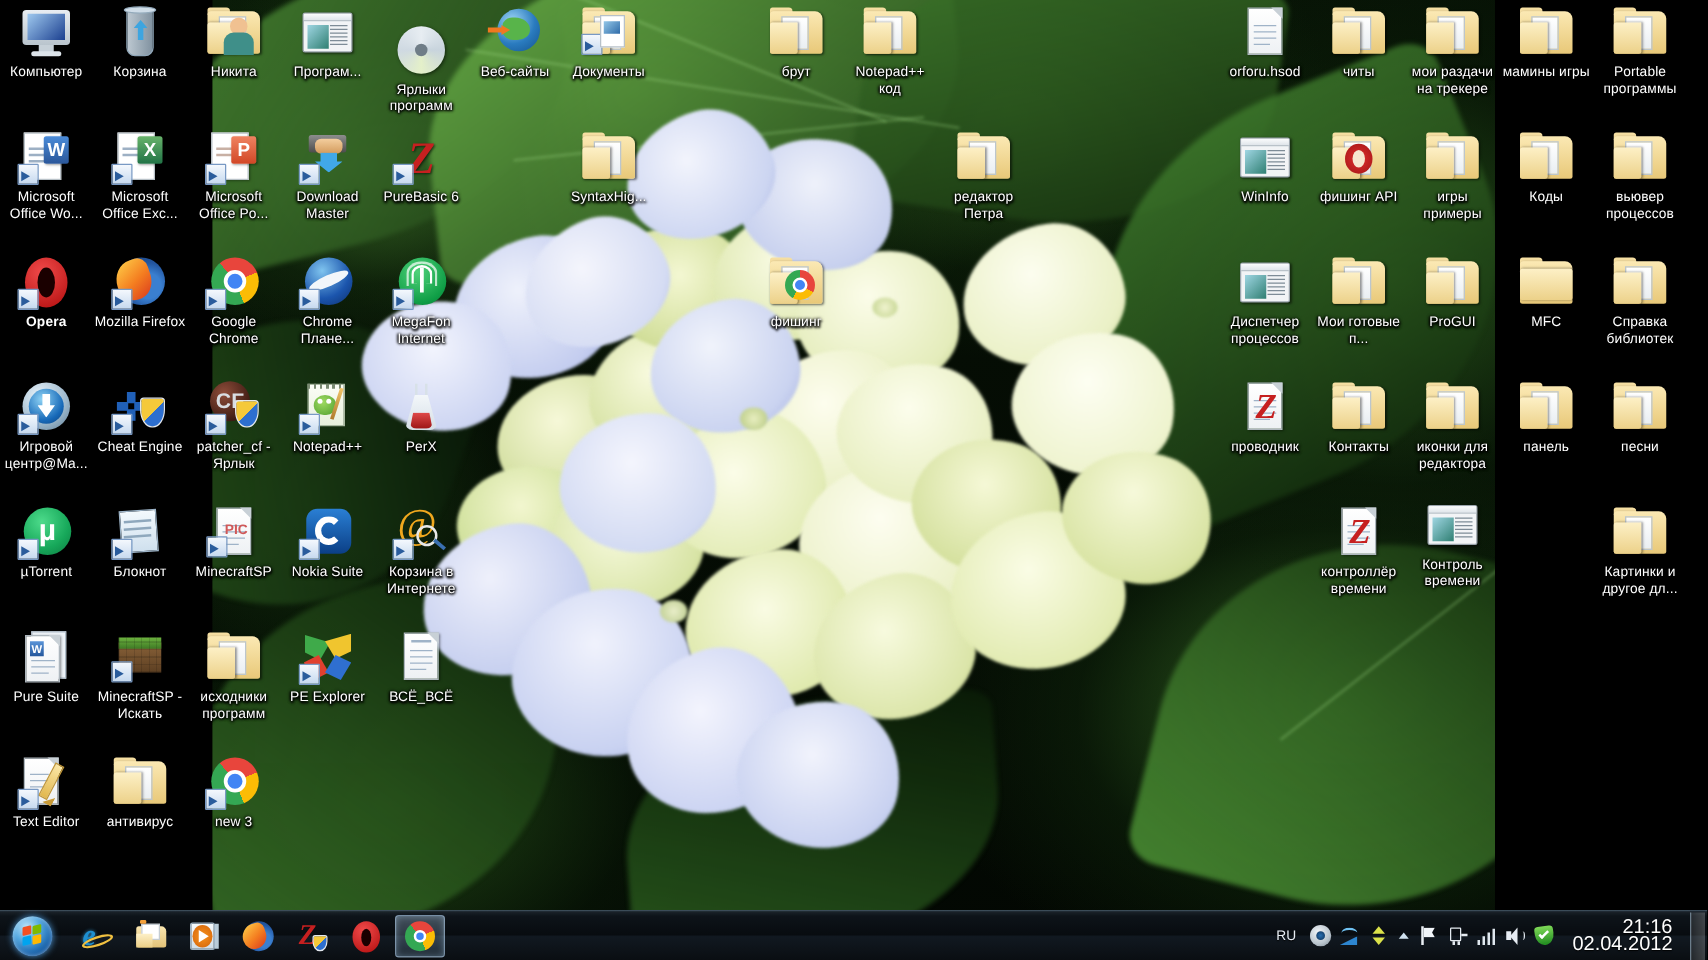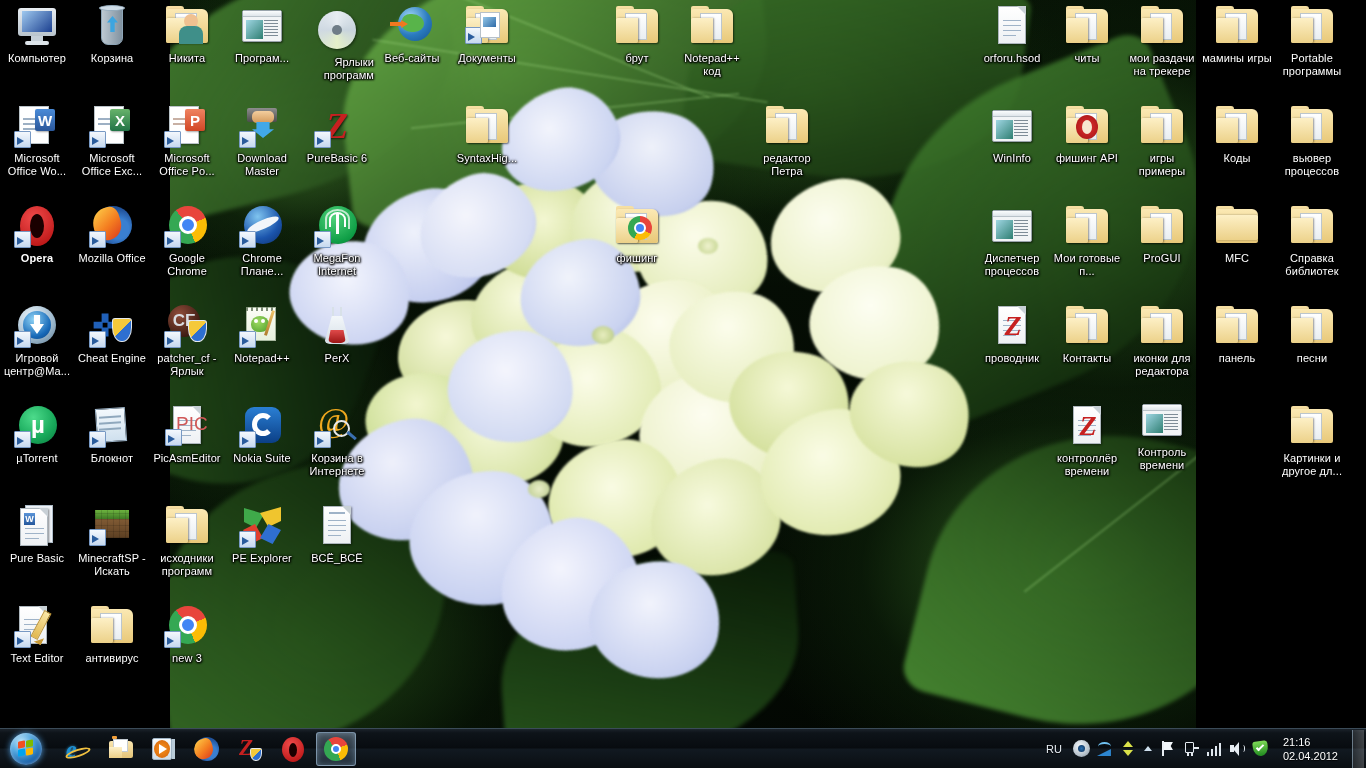--- a/index.html
+++ b/index.html
@@ -199,21 +199,21 @@
   #tray {
     margin-left:auto; display:flex; align-items:center; gap:6px;
     padding-right:2px; height:40px;
   }
   #lang {
     color:#e8eef4; font-size:11px; padding:0 5px; cursor:pointer;
     text-shadow:0 1px 1px #000;
   }
   .tray-ico { width:17px;height:17px; position:relative; cursor:pointer; }
   #clock {
-    color:#fff; font-size:11px; line-height:14px; text-align:left;
+    color:#fff; font-size:16px; line-height:14px; text-align:right;
     padding:0 8px; cursor:pointer; text-shadow:0 1px 1px #000;
   }
   #showdesktop {
     width:12px; height:38px;
     background: linear-gradient(to right, rgba(255,255,255,.10), rgba(255,255,255,.22));
     border-left:1px solid rgba(160,190,215,.45);
     cursor:pointer;
   }
 </style>
 </head>
@@ -314,21 +314,21 @@
               <i></i>
               <i></i>
               <i></i>
               <i></i>
               <i></i>
             </div>
           </div>
         </div>
         <span class="label">Програм...</span>
       </div>
-      <div class="icon" title="Ярлыки программ" style="left: 300px; top: 6px; text-align: right;">
+      <div class="icon" title="Ярлыки программ" style="left: 300px; top: 16px;">
         <div class="glyph">
           <div style="position:absolute;left:5px;top:5px;width:38px;height:38px;border-radius:50%;background:conic-gradient(#e7edf2,#c8d4dd,#e4f0c9,#cfd9e2,#e7edf2);box-shadow:1px 1px 3px rgba(0,0,0,.55)"></div>
          <div style="position:absolute;left:19px;top:19px;width:10px;height:10px;border-radius:50%;background:#6f7d87"></div>
         </div>
         <span class="label">Ярлыки программ</span>
       </div>
       <div class="icon" title="Веб-сайты" style="left: 375px; top: 2px;">
         <div class="glyph">
           <div style="position:absolute;left:10px;top:5px;width:34px;height:34px;border-radius:50%;background:radial-gradient(circle at 35% 30%,#9fd6f5,#2a7bbf 55%,#14548f 100%)"></div>
          <div style="position:absolute;left:14px;top:12px;width:22px;height:18px;background:#58b44a;border-radius:40% 60% 50% 45%"></div>
@@ -585,21 +585,21 @@
          <div class="shortcut" style="position:absolute;left:1px;bottom:2px;width:16px;height:16px"></div>
         </div>
         <span class="label">Opera</span>
       </div>
       <div class="icon" title="Mozilla Firefox" style="left: 75px; top: 202px;">
         <div class="glyph">
           <div style="position:absolute;left:6px;top:4px;width:38px;height:38px;border-radius:50%;background:radial-gradient(circle at 65% 60%,#3a7fd0 0 30%,#2356a0 55%,#16386e 100%)"></div>
          <div style="position:absolute;left:5px;top:6px;width:28px;height:32px;border-radius:55% 30% 50% 45%;background:linear-gradient(150deg,#ffd24a,#f47d20 55%,#d9381e 100%);transform:rotate(-18deg)"></div>
          <div class="shortcut" style="position:absolute;left:1px;bottom:2px;width:16px;height:16px"></div>
         </div>
-        <span class="label">Mozilla Office</span>
+        <span class="label">Mozilla Firefox</span>
       </div>
       <div class="icon" title="Google Chrome" style="left: 150px; top: 202px;">
         <div class="glyph">
           <div style="position:absolute;left:6px;top:4px;width:38px;height:38px;border-radius:50%;background:conic-gradient(from -40deg,#e8453c 0 30%,#fbbc05 0 55%,#34a853 0 100%)"></div>
          <div style="position:absolute;left:16px;top:14px;width:18px;height:18px;border-radius:50%;background:#4285f4;border:3px solid #fff"></div>
          <div class="shortcut" style="position:absolute;left:1px;bottom:2px;width:16px;height:16px"></div>
         </div>
         <span class="label">Google Chrome</span>
       </div>
       <div class="icon" title="Google Плане..." style="left: 225px; top: 202px;">
@@ -822,25 +822,25 @@
         <span class="label">Блокнот</span>
       </div>
       <div class="icon" title="PicAsmEditor" style="left: 150px; top: 402px;">
         <div class="glyph">
     <div class="doc">
             <div class="fold"></div>
       <div class="line" style="top:13px;width:18px"></div>
       <div class="line" style="top:18px;width:18px"></div>
       <div class="line" style="top:23px;width:18px"></div>
       <div class="line" style="top:28px;width:13px"></div>
-      <div style="position:absolute;left:2px;top:9px;width:26px;height:16px;color:#d05858;font-size:19px;font-weight:normal;text-align:center;line-height:16px;font-family:'Liberation Sans',sans-serif">PIC</div>
+      <div style="position:absolute;left:2px;top:9px;width:26px;height:16px;color:#d05858;font-size:11px;font-weight:bold;text-align:center;line-height:16px;font-family:'Liberation Sans',sans-serif">PIC</div>
     </div>
           <div class="shortcut" style="position:absolute;left:2px;bottom:4px;width:16px;height:16px"></div>
         </div>
-        <span class="label">PicAsmEditor</span>
+        <span class="label">MinecraftSP</span>
       </div>
       <div class="icon" title="Nokia Suite" style="left: 225px; top: 402px;">
         <div class="glyph">
           <div style="position:absolute;left:7px;top:5px;width:36px;height:36px;border-radius:9px;background:linear-gradient(#2a7fd4,#0b3f86)"></div>
          <div style="position:absolute;left:14px;top:11px;width:22px;height:23px;border:5px solid #fff;border-radius:50%;border-right-color:transparent"></div>
          <div class="shortcut" style="position:absolute;left:1px;bottom:2px;width:16px;height:16px"></div>
         </div>
         <span class="label">Nokia Suite</span>
       </div>
       <div class="icon" title="Искать в Интернете" style="left: 300px; top: 402px;">
@@ -898,21 +898,21 @@
         <div class="glyph">
           <div style="position:absolute;left:12px;top:3px;width:28px;height:38px;background:#eef3f8;border:1px solid #aebcc8"></div>
          <div class="doc" style="left:7px;top:6px">
             <div class="fold"></div>
             <div style="position:absolute;left:3px;top:4px;width:11px;height:12px;background:linear-gradient(#5a94d8,#24579c);color:#fff;font-size:9px;font-weight:bold;text-align:center;line-height:12px">W</div>
             <div class="line" style="top:19px;width:19px"></div>
             <div class="line" style="top:24px;width:19px"></div>
             <div class="line" style="top:29px;width:14px"></div>
           </div>
         </div>
-        <span class="label">Pure Basic</span>
+        <span class="label">Pure Suite</span>
       </div>
       <div class="icon" title="MinecraftSP - Ярлык" style="left: 75px; top: 502px;">
         <div class="glyph">
           <div style="position:absolute;left:7px;top:12px;width:34px;height:24px;background:linear-gradient(#8a6239,#5c3f22)"></div>
          <div style="position:absolute;left:7px;top:8px;width:34px;height:9px;background:linear-gradient(#6db33f,#3f7a25)"></div>
          <div style="position:absolute;left:7px;top:8px;width:34px;height:28px;background:repeating-linear-gradient(90deg,rgba(0,0,0,.13) 0 1px,transparent 1px 6px),repeating-linear-gradient(0deg,rgba(0,0,0,.13) 0 1px,transparent 1px 6px)"></div>
          <div class="shortcut" style="position:absolute;left:1px;bottom:4px;width:16px;height:16px"></div>
         </div>
         <span class="label">MinecraftSP - Искать</span>
       </div>

